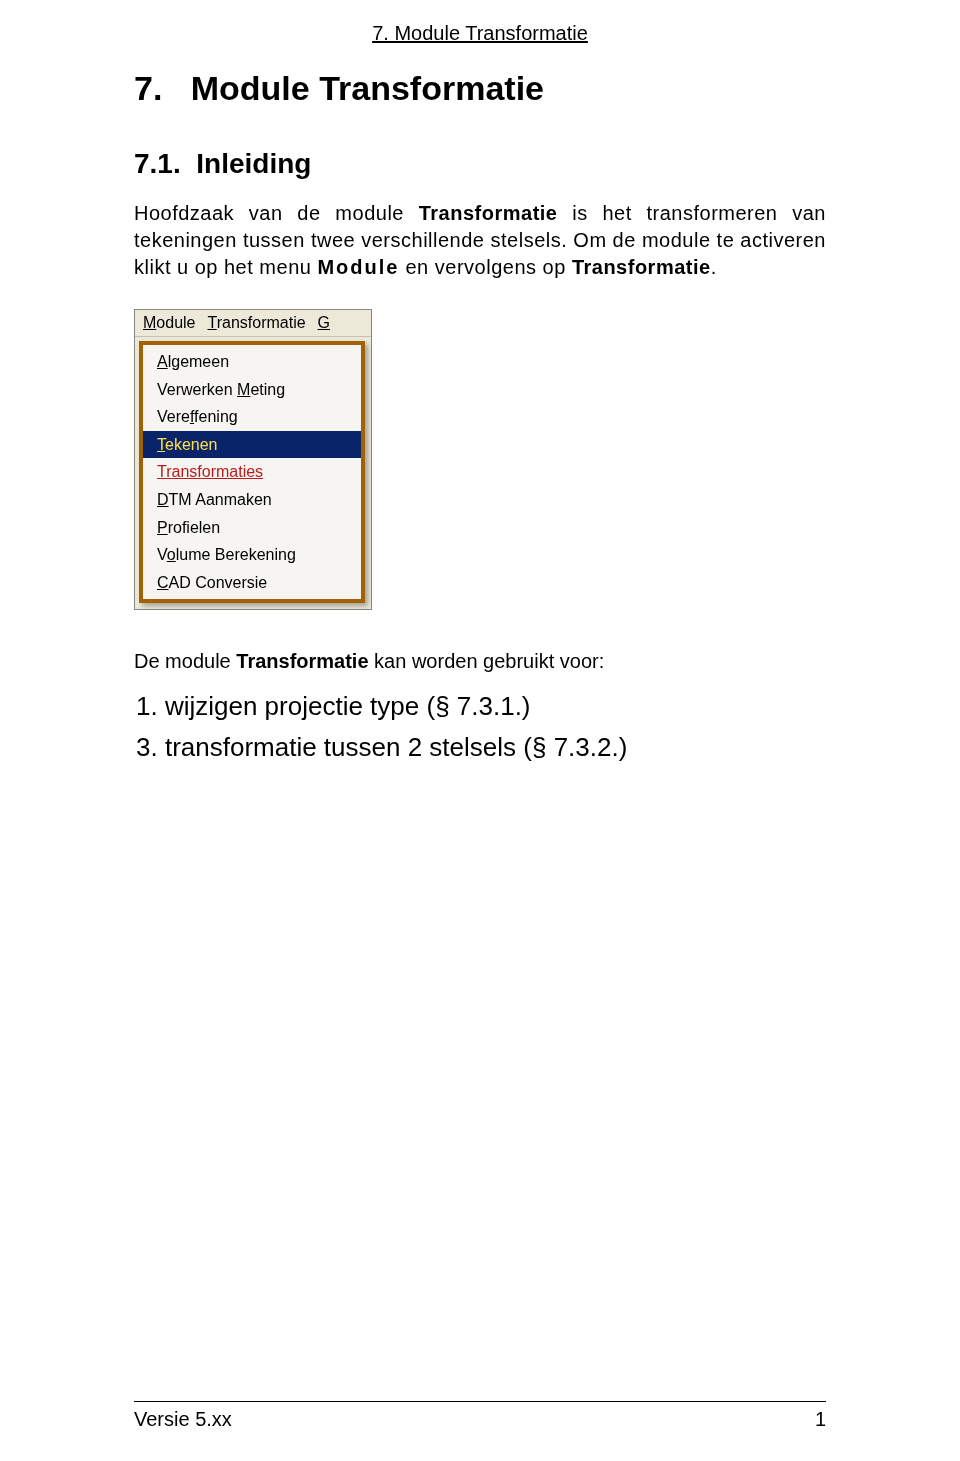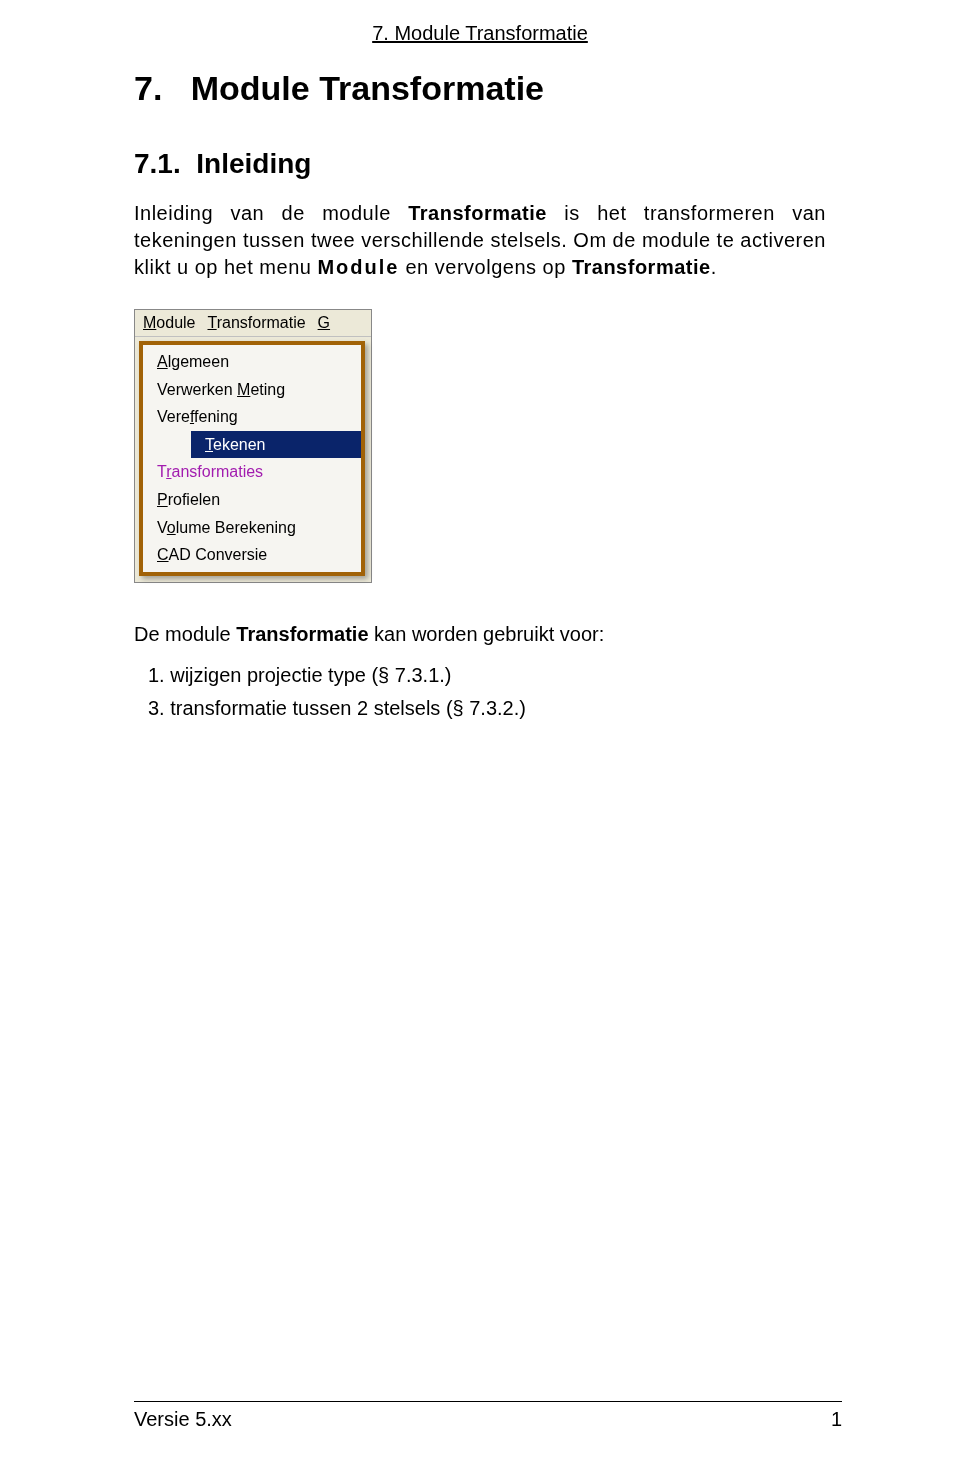--- a/index.html
+++ b/index.html
@@ -71,41 +71,40 @@
     border: 4px solid #a16207;
     box-shadow: 3px 3px 5px rgba(0,0,0,0.3);
     margin: 4px 6px 6px 4px;
     padding: 3px 0;
   }
   .dd-item {
     padding: 3px 12px 3px 14px;
     white-space: nowrap;
     line-height: 1.35;
   }
-  .dd-item.disabled { color: #a21caf; }
+  .dd-item.disabled { color: #b91c1c; text-decoration: underline; }
   .dd-item.selected {
     background: #0a246a;
-    color: #ffffff;
-    margin-left: 48px;
+    color: #fde047;
   }
 
   .body-para2 {
     font-size: 20px;
     margin-bottom: 18px;
   }
   .list {
-    font-size: 20px;
-    margin-left: 14px;
+    font-size: 26px;
+    margin-left: 2px;
   }
   .list-item { margin-bottom: 10px; }
 
   .footer {
     position: absolute;
     left: 72px;
-    right: 56px;
+    right: 72px;
     bottom: 30px;
   }
   .footer-rule {
     border: none;
     border-top: 1px solid #000;
     margin: 0 0 6px 0;
   }
   .footer-row {
     display: flex;
     justify-content: space-between;
@@ -121,35 +120,36 @@
 
   <h1 class="main-title">
     <span>7.</span>&nbsp;&nbsp;&nbsp;<span>Module Transformatie</span>
   </h1>
 
   <h2 class="sub-title">
     <span>7.1.</span>&nbsp;&nbsp;<span>Inleiding</span>
   </h2>
 
   <p class="para">
-    <span>Inleiding van de module </span><span class="bold">Transformatie</span><span> is het transformeren van tekeningen tussen twee verschillende stelsels. Om de module te activeren klikt u op het menu </span><span class="bold-wide">Module</span><span> en vervolgens op </span><span class="bold">Transformatie</span><span>.</span>
+    <span>Hoofdzaak van de module </span><span class="bold">Transformatie</span><span> is het transformeren van tekeningen tussen twee verschillende stelsels. Om de module te activeren klikt u op het menu </span><span class="bold-wide">Module</span><span> en vervolgens op </span><span class="bold">Transformatie</span><span>.</span>
   </p>
 
   <div class="menu-shot">
     <div class="menubar">
       <span class="mb-item"><span></span><span class="mb-u">M</span><span>odule</span></span>
       <span class="mb-item"><span></span><span class="mb-u">T</span><span>ransformatie</span></span>
       <span class="mb-item"><span></span><span class="mb-u">G</span><span></span></span>
     </div>
     <div class="dropdown">
       <div class="dd-item"><span></span><span class="mb-u">A</span><span>lgemeen</span></div>
       <div class="dd-item"><span>Verwerken </span><span class="mb-u">M</span><span>eting</span></div>
       <div class="dd-item"><span>Vere</span><span class="mb-u">f</span><span>fening</span></div>
       <div class="dd-item selected"><span></span><span class="mb-u">T</span><span>ekenen</span></div>
       <div class="dd-item disabled"><span>T</span><span class="mb-u">r</span><span>ansformaties</span></div>
+      <div class="dd-item"><span></span><span class="mb-u">D</span><span>TM Aanmaken</span></div>
       <div class="dd-item"><span></span><span class="mb-u">P</span><span>rofielen</span></div>
       <div class="dd-item"><span>V</span><span class="mb-u">o</span><span>lume Berekening</span></div>
       <div class="dd-item"><span></span><span class="mb-u">C</span><span>AD Conversie</span></div>
     </div>
   </div>
 
   <p class="body-para2">
     <span>De module </span><span class="bold">Transformatie</span><span> kan worden gebruikt voor:</span>
   </p>
 

